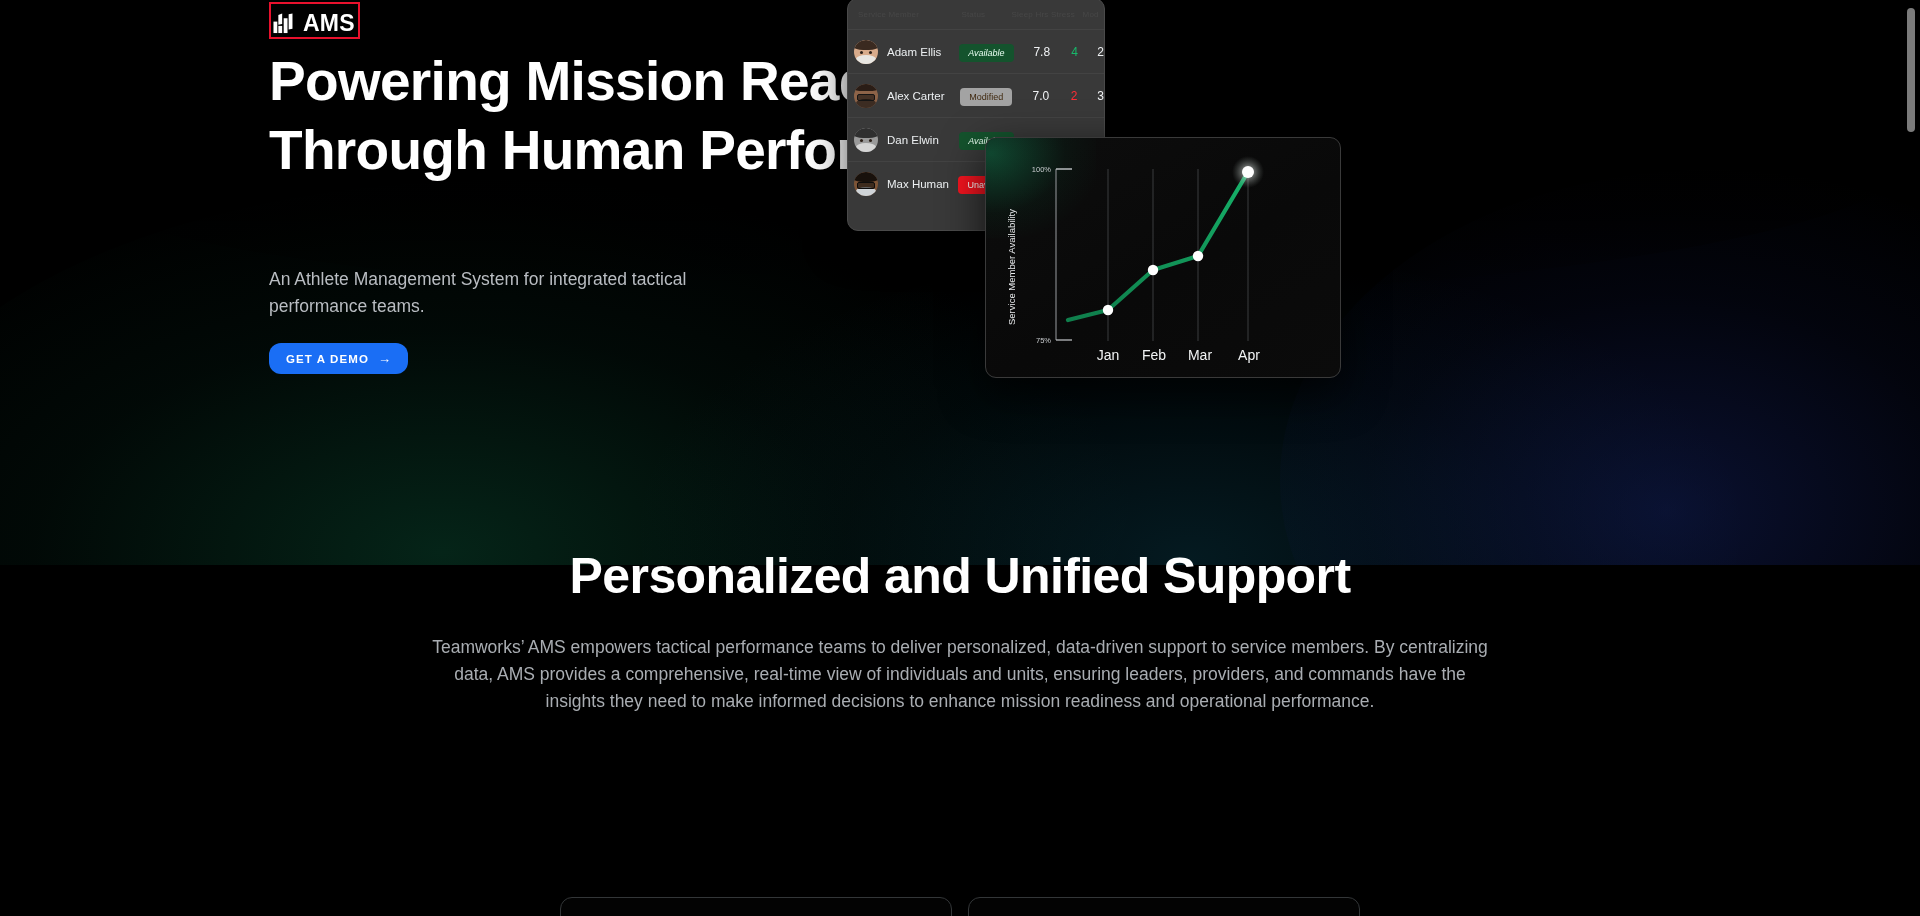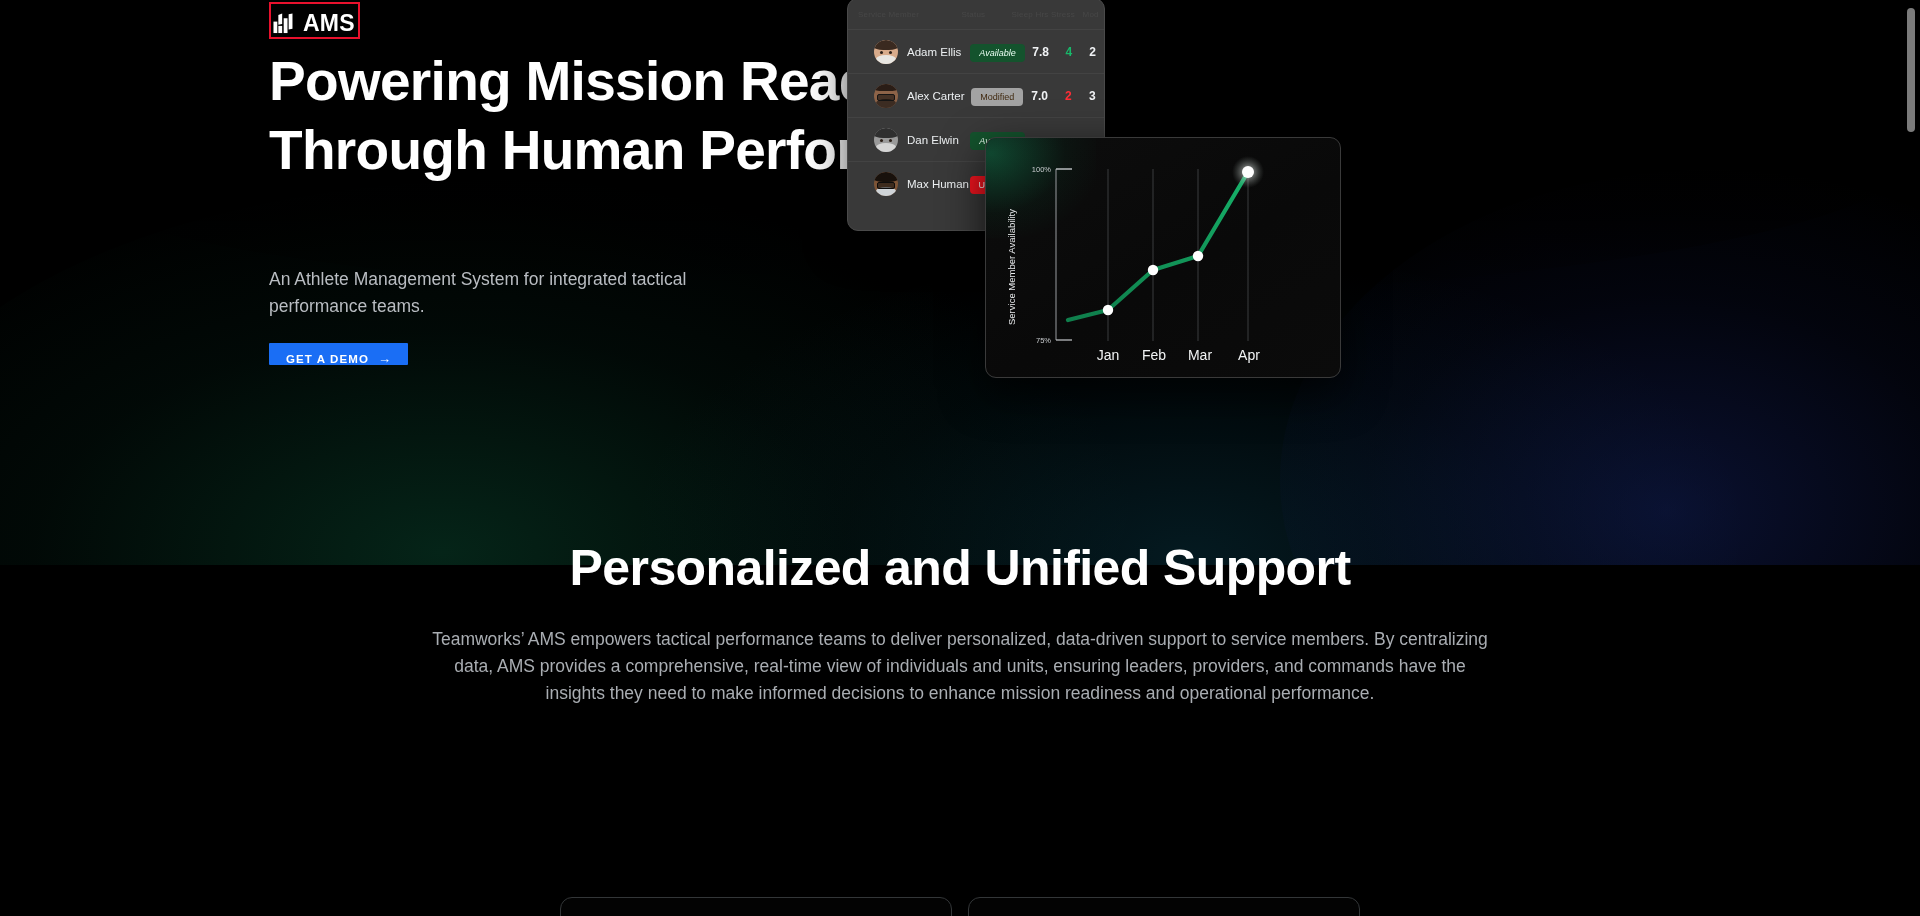--- a/index.html
+++ b/index.html
@@ -32,42 +32,42 @@
   #logo .mark { width:21px; height:21px; display:block; }
   #logo .wordmark { font-size:23px; font-weight:700; letter-spacing:.2px; color:#fff; line-height:1; }
 
   #headline { position:absolute; left:269px; top:47px; width:760px;
     font-size:55px; line-height:69px; font-weight:700; letter-spacing:-.7px; color:#fff; }
 
   #subhead { position:absolute; left:269px; top:266px; width:470px;
     font-size:17.5px; line-height:27px; color:#b9bdc2; font-weight:400; }
 
   #cta { position:absolute; left:269px; top:343px; display:inline-flex; align-items:center; gap:9px;
-    background:#1a6ef5; color:#fff; border:none; border-radius:1px; padding:9px 16px 0 17px;
+    background:#1a6ef5; color:#fff; border:none; border-radius:12px; padding:9px 16px 9px 17px;
     font-family:"Liberation Sans", sans-serif; font-size:11.5px; font-weight:700; letter-spacing:1.1px; cursor:pointer; }
   #cta .arrow { font-size:13px; line-height:1; }
 
   
   #roster { position:absolute; left:847px; top:-2px; width:258px; height:233px;
     background:#393939; border-radius:11px; border:1px solid #4a4a4a;
     box-shadow:0 12px 40px rgba(0,0,0,.65); overflow:hidden; z-index:4; }
   #roster-head { display:flex; align-items:center; height:30px; padding:0 0 0 10px; }
   #roster-head span { color:#474747; font-size:8px; letter-spacing:.2px; white-space:nowrap; }
   .c-name { width:116px; } .c-status { width:56px; } .c-sleep { width:42px; text-align:center; }
   .c-stress { width:32px; text-align:center; } .c-mod { width:30px; text-align:center; }
-  .r-row { display:flex; align-items:center; height:44px; padding-left:26px;
+  .r-row { display:flex; align-items:center; height:44px; padding-left:6px;
            border-top:1px solid rgba(255,255,255,.055); }
   .r-avatar { width:24px; height:24px; border-radius:50%; flex:none; margin-right:9px;
               overflow:hidden; position:relative; }
   .r-name { width:83px; font-size:11.5px; color:#eceff1; white-space:nowrap; }
   .r-badge { display:inline-block; border-radius:4px; font-size:9px; padding:4px 9px; white-space:nowrap; }
   .badge-avail { background:#14532d; color:#eafff3;font-style:italic; }
   .badge-mod { background:#a3a3a3; color:#40290f; }
   .badge-unavail { background:#f4141f; color:#fff; }
-  .r-val { font-size:12px; color:#f0f2f4; text-align:center;font-weight:bold; }
+  .r-val { font-size:12px; color:#f0f2f4; text-align:right; }
   .v-green { color:#18b86a; } .v-red { color:#ff2d36; }
 
   
   .av-skin { position:absolute; inset:0; }
   .av-hair { position:absolute; left:0; right:0; top:0; height:42%; border-radius:50% 50% 38% 38%/70% 70% 30% 30%; }
   .av-body { position:absolute; left:8%; right:8%; bottom:0; height:34%; border-radius:50% 50% 0 0; }
   .av-eyes { position:absolute; top:46%; left:24%; right:24%; height:3px;
              display:flex; justify-content:space-between; }
   .av-eyes i { width:3px; height:3px; background:#2b1f18; border-radius:50%; display:block; }
   .av-glass { position:absolute; top:42%; left:14%; right:14%; height:7px; border:1.3px solid #141414;
@@ -81,21 +81,21 @@
   #chart-card .corner-glow { position:absolute; left:-40px; top:-30px; width:150px; height:130px;
     background:radial-gradient(ellipse at 30% 35%, rgba(20,150,95,.42) 0%, rgba(10,80,50,.12) 50%, rgba(0,0,0,0) 75%); }
   #chart-svg { position:absolute; inset:0; width:304px; height:241px; }
   .axis-title { font-family:"Liberation Sans", sans-serif; font-size:9.5px; fill:#e8eaec; }
   .tick-lbl { font-family:"Liberation Sans", sans-serif; font-size:7.5px; fill:#c9cccf; }
   .x-lbl { font-family:"Liberation Sans", sans-serif; font-size:14px; fill:#f2f4f5; text-anchor:middle; }
 
   
   #section2 { position:absolute; left:0; top:530px; width:1920px; z-index:3; }
   #sec-title { text-align:center; font-size:50px; font-weight:700; letter-spacing:-.6px; color:#fff;
-               line-height:60px; margin-top:8px; }
+               line-height:60px; margin-top:16px; }
   #sec-body { width:1060px; margin:28px auto 0; text-align:center;
               font-size:17.5px; line-height:27px; color:#a9adb2; }
   #cards { position:absolute; left:0; top:367px; width:1920px; display:flex; justify-content:center; gap:16px; }
   .panel { width:392px; height:120px; border:1px solid #333638; border-radius:12px;
            background:rgba(10,10,10,.35); }
 
   
   #scrollbar { position:absolute; right:2px; top:0; width:12px; height:916px; z-index:20; }
   #scroll-thumb { position:absolute; top:8px; left:1px; width:8px; height:124px;
                   background:#7b7b7b; border-radius:5px; }

